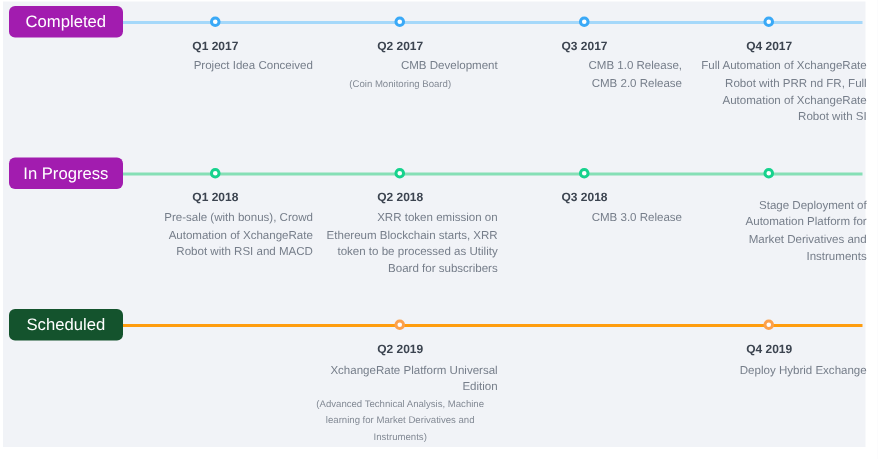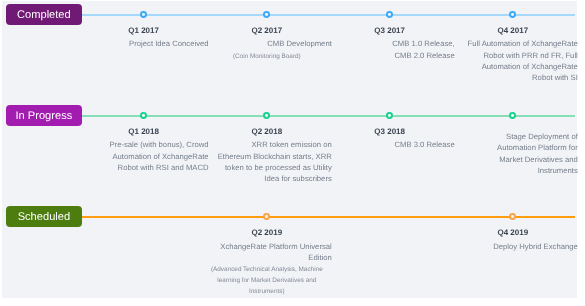--- a/index.html
+++ b/index.html
@@ -22,21 +22,21 @@
   .qsub{font-size:6.4px;color:#838a95;}
   .qsub .ln{height:10.65px;line-height:10.65px;white-space:nowrap;}
 </style>
 </head>
 <body>
 
 <div class="roadmap">
   <div class="bg"></div>
   <div class="row">
     <div class="track" style="top: 13.55px; background-color: rgb(165, 216, 250);"></div>
-    <div class="badge" style="top: 3.5px; background-color: #701a75;">Completed</div>
+    <div class="badge" style="top: 3.5px; background-color: #a21caf;">Completed</div>
     <div class="dot" style="left: 139.9px; top: 11px; border-color: rgb(58, 169, 247);"></div>
     <div class="col" style="left:78.60px;top:25.94px">
       <div class="qtitle">Q1 2017</div>
       <div class="qdesc" style="margin-top:3.31px">
         <div class="ln">Project Idea Conceived</div>
       </div>
     </div>
     <div class="dot" style="left: 263.1px; top: 11px; border-color: rgb(58, 169, 247);"></div>
     <div class="col" style="left:201.80px;top:25.94px">
       <div class="qtitle">Q2 2017</div>
@@ -78,21 +78,21 @@
         <div class="ln">Robot with RSI and MACD</div>
       </div>
     </div>
     <div class="dot" style="left: 263.1px; top: 112px; border-color: rgb(22, 210, 141);"></div>
     <div class="col" style="left:201.80px;top:126.94px">
       <div class="qtitle">Q2 2018</div>
       <div class="qdesc" style="margin-top:3.31px">
         <div class="ln">XRR token emission on</div>
         <div class="ln">Ethereum Blockchain starts, XRR</div>
         <div class="ln">token to be processed as Utility</div>
-        <div class="ln">Idea for subscribers</div>
+        <div class="ln">Board for subscribers</div>
       </div>
     </div>
     <div class="dot" style="left: 386px; top: 112px; border-color: rgb(22, 210, 141);"></div>
     <div class="col" style="left:324.70px;top:126.94px">
       <div class="qtitle">Q3 2018</div>
       <div class="qdesc" style="margin-top:3.31px">
         <div class="ln">CMB 3.0 Release</div>
       </div>
     </div>
     <div class="dot" style="left: 509.1px; top: 112px; border-color: rgb(22, 210, 141);"></div>
@@ -100,21 +100,21 @@
       <div class="qdesc" style="margin-top:4px">
         <div class="ln">Stage Deployment of</div>
         <div class="ln">Automation Platform for</div>
         <div class="ln">Market Derivatives and</div>
         <div class="ln">Instruments</div>
       </div>
     </div>
   </div>
   <div class="row">
     <div class="track" style="top: 215.7px; background-color: rgb(255, 157, 14);"></div>
-    <div class="badge" style="top: 205.8px; background-color: #4d7c0f;">Scheduled</div>
+    <div class="badge" style="top: 205.8px; background-color: #14532d;">Scheduled</div>
     <div class="dot" style="left: 263.1px; top: 213.3px; border-color: rgb(252, 161, 76);"></div>
     <div class="col" style="left:201.80px;top:228.24px">
       <div class="qtitle">Q2 2019</div>
       <div class="qdesc" style="margin-top:3.31px">
         <div class="ln">XchangeRate Platform Universal</div>
         <div class="ln">Edition</div>
       </div>
       <div class="qsub" style="margin-top:2.10px">
         <div class="ln">(Advanced Technical Analysis, Machine</div>
         <div class="ln">learning for Market Derivatives and</div>

